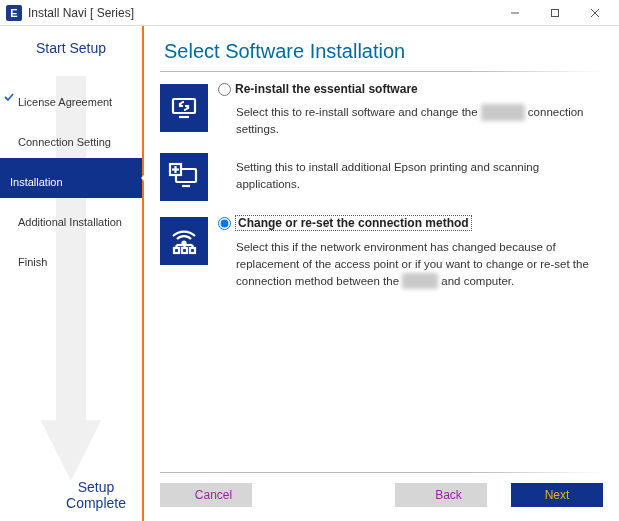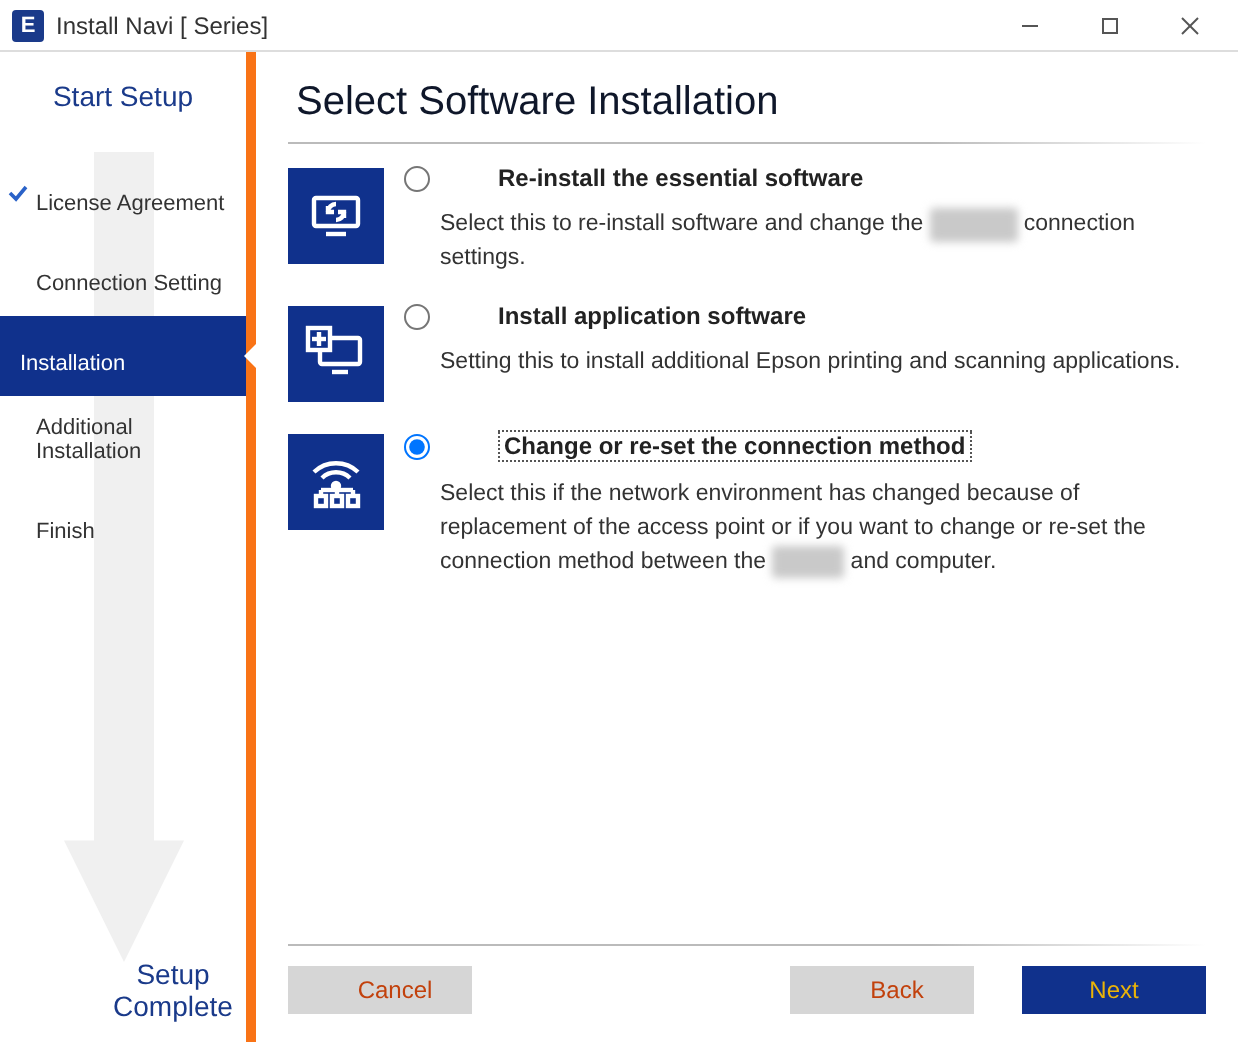--- a/index.html
+++ b/index.html
@@ -37,22 +37,22 @@
     display:flex;align-items:center;justify-content:center;
     color:#555;
     font-size:12px;
   }
   .titlebar .win-btn svg { stroke:#555; stroke-width:1; fill:none; }
   .main {
     display:flex;
     height:calc(521px - 26px);
   }
   .sidebar {
-    width:128px;
-    border-right:5px solid #f97316;
+    width:144px;
+    border-right:2px solid #f97316;
     position:relative;
     padding-top:8px;
   }
   .sidebar .start-title, .sidebar .end-title {
     color:#1a3a8a;
     font-size:14px;
     text-align:center;
     padding:6px 0 2px;
   }
   .sidebar .end-title { position:absolute; bottom:8px; left:12px; right:0;padding-left:38px; }
@@ -89,21 +89,21 @@
     border-top:10px solid transparent;
     border-bottom:10px solid transparent;
     border-right:10px solid #fff;
   }
   .content {
     flex:1;
     display:flex; flex-direction:column;
     padding:0;
   }
   .page-title {
-    color:#0f172a;
+    color:#0369a1;
     font-size:20px;
     padding:14px 20px 8px;
   }
   .separator {
     height:1px;
     background:linear-gradient(to right, #bbb 0%, #bbb 70%, #fff 100%);
     margin:0 16px 10px 16px;
   }
   .options { flex:1; padding:0 16px; overflow:auto; }
   .option {
@@ -118,21 +118,20 @@
     margin-right:10px;
     margin-top:2px;
   }
   .option .icon-box svg { stroke:#fff; fill:none; stroke-width:2.2; }
   .option-body { flex:1; }
   .radio-row {
     display:flex; align-items:center;
     font-weight:bold;
     font-size:12px;
     color:#222;
-    gap:30px;
   }
   .radio-row .lbl { margin-left:4px; }
   .radio-row.selected .lbl { border:1px dotted #555; padding:0 2px; }
   input[type=radio] { margin:0; }
   .option-desc {
     font-size:11.5px;
     color:#333;
     margin:8px 0 0 18px;
     line-height:1.45;
   }
@@ -149,21 +148,21 @@
   }
   .footer .separator { margin:0 0 10px 0; }
   .btn-row { display:flex; gap:24px; align-items:center; }
   .btn-row .gap { flex:1; }
   .btn {
     min-width:92px; height:24px;
     display:flex;align-items:center;justify-content:center;
     font-size:12px;
     border:none;
   }
-  .btn-grey { background:#d6d6d6; color:#c2410c;padding-left:15px; }
+  .btn-grey { background:#d6d6d6; color:#a21caf;padding-left:15px; }
   .btn-primary { background:#10318c; color:#eab308; }
 </style>
 </head>
 <body>
 
 <div class="titlebar">
   <div class="app-icon">E</div>
   <div class="title">Install Navi [        Series]</div>
   <div class="spacer"></div>
   <div class="win-btn">
@@ -241,24 +240,20 @@
           <div class="icon-box">
             <svg width="34" height="34" viewBox="0 0 34 34">
               <rect x="9" y="9" width="20" height="13" rx="1"></rect>
               <line x1="15" y1="26" x2="23" y2="26"></line>
               <rect x="3" y="4" width="11" height="11" fill="#10318c" stroke="#fff"></rect>
               <line x1="8.5" y1="6" x2="8.5" y2="13"></line>
               <line x1="5" y1="9.5" x2="12" y2="9.5"></line>
             </svg>
           </div>
           <div class="option-body">
-            <label class="radio-row">
-              <input type="radio" name="opt" style="">
-              <span class="lbl">Install application software</span>
-            </label>
             <div class="option-desc">Setting this to install additional Epson printing and scanning applications.</div>
           </div>
         </div>
         <div class="option">
           <div class="icon-box">
             <svg width="34" height="34" viewBox="0 0 34 34">
               <path d="M6 12a16 16 0 0 1 22 0"></path>
               <path d="M10 15a10 10 0 0 1 14 0"></path>
               <circle cx="17" cy="19" r="1.5" fill="#fff"></circle>
               <rect x="7" y="24" width="5" height="5"></rect>

